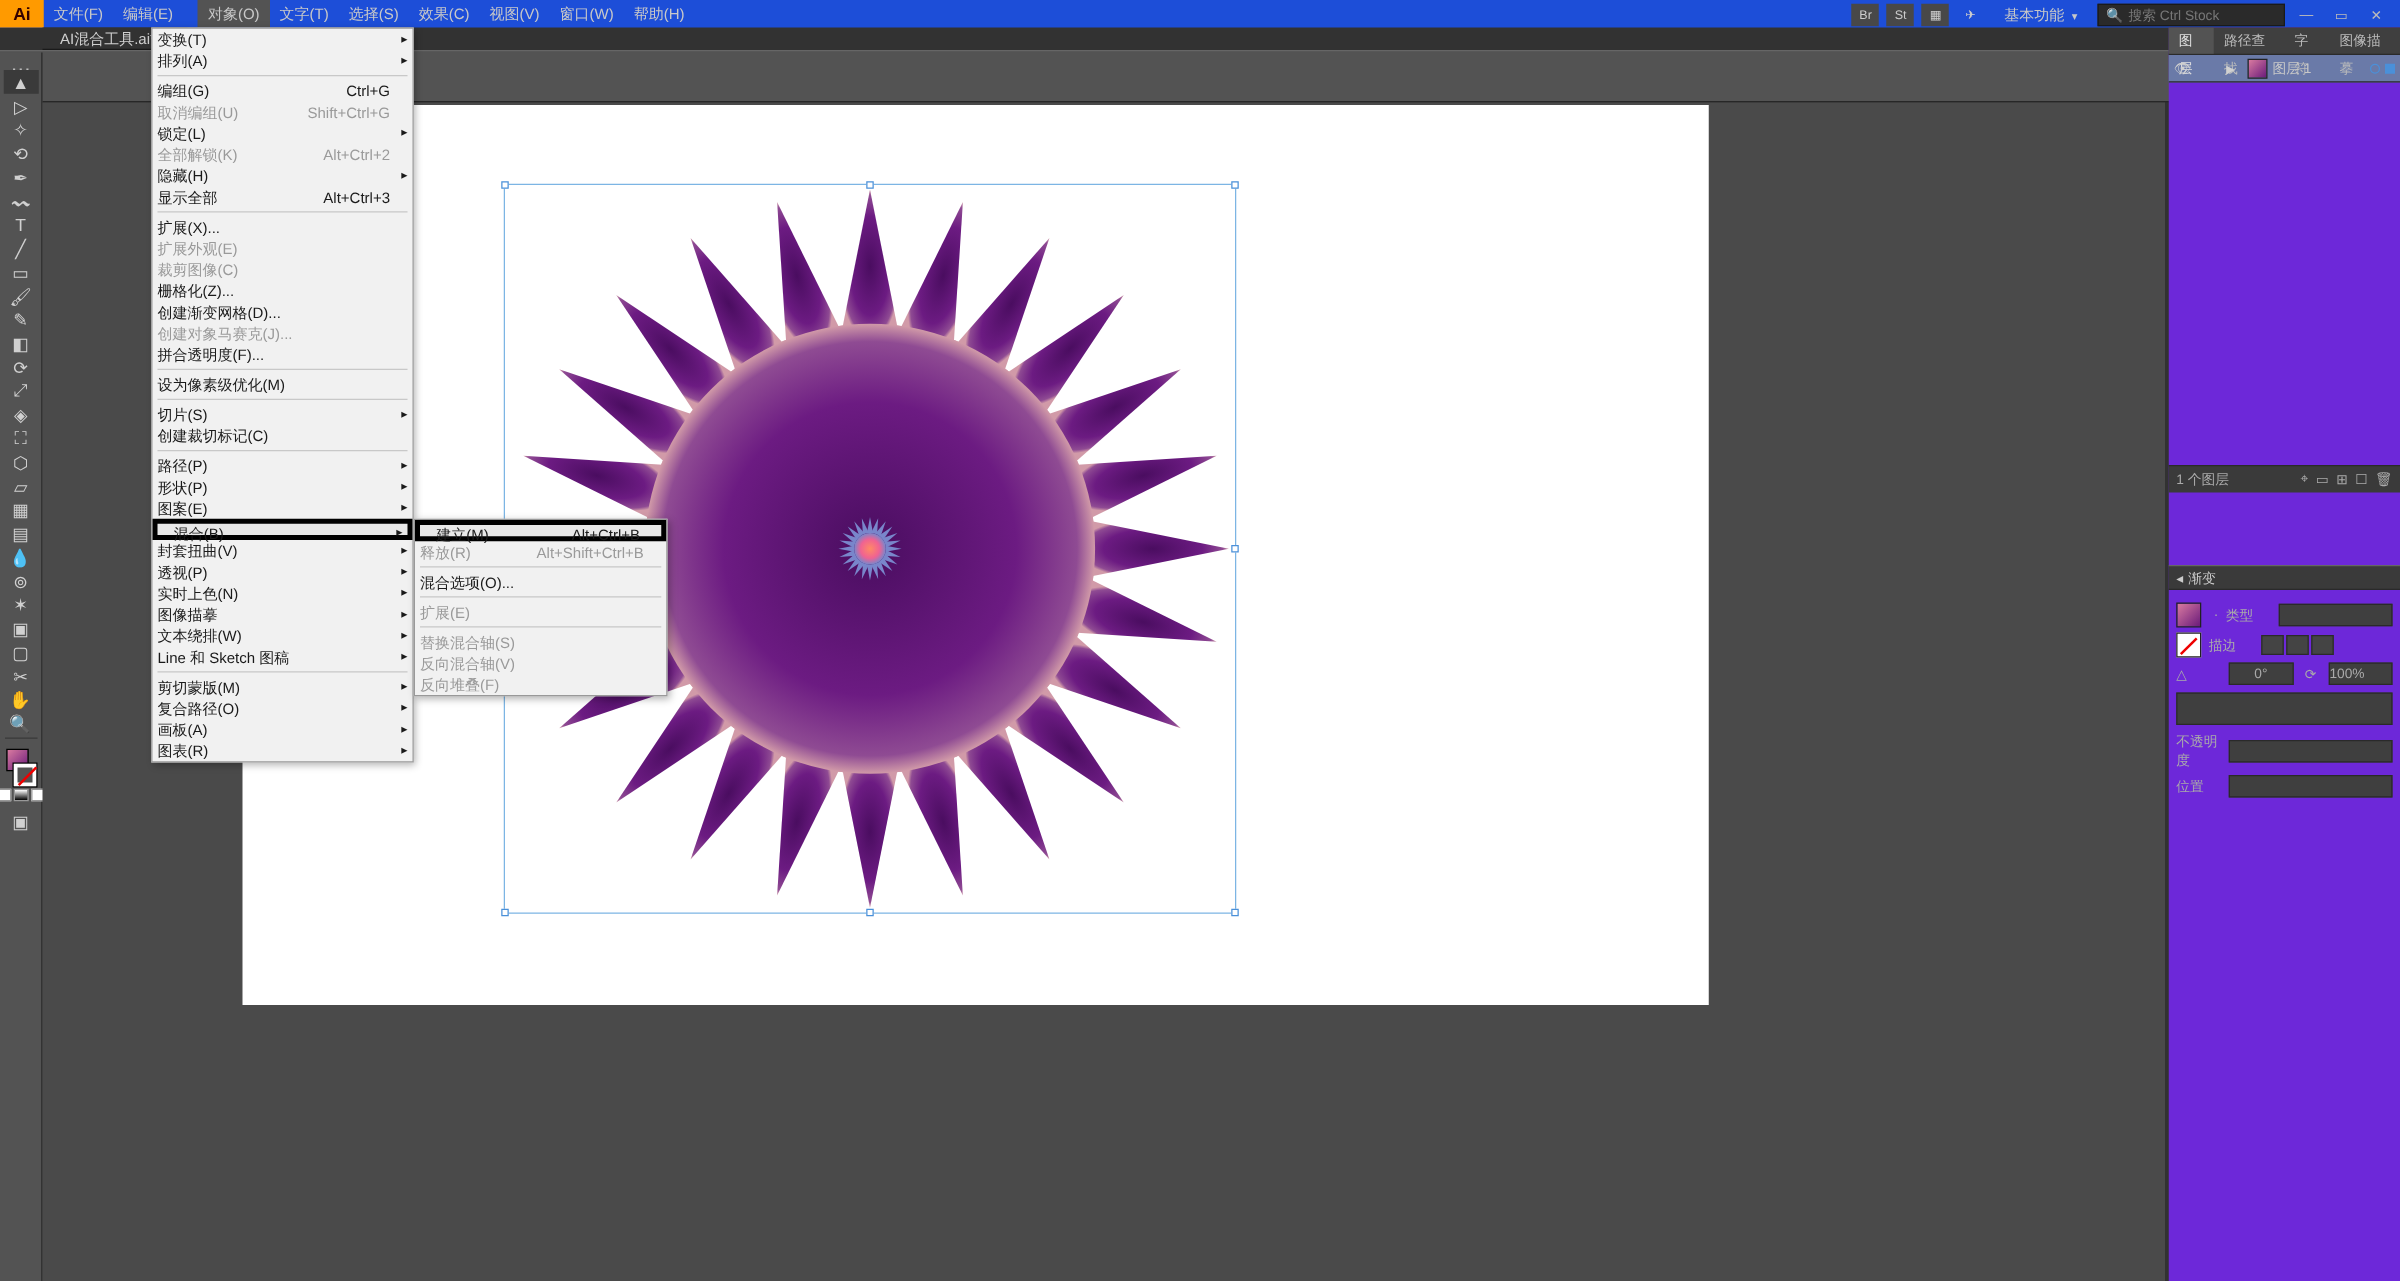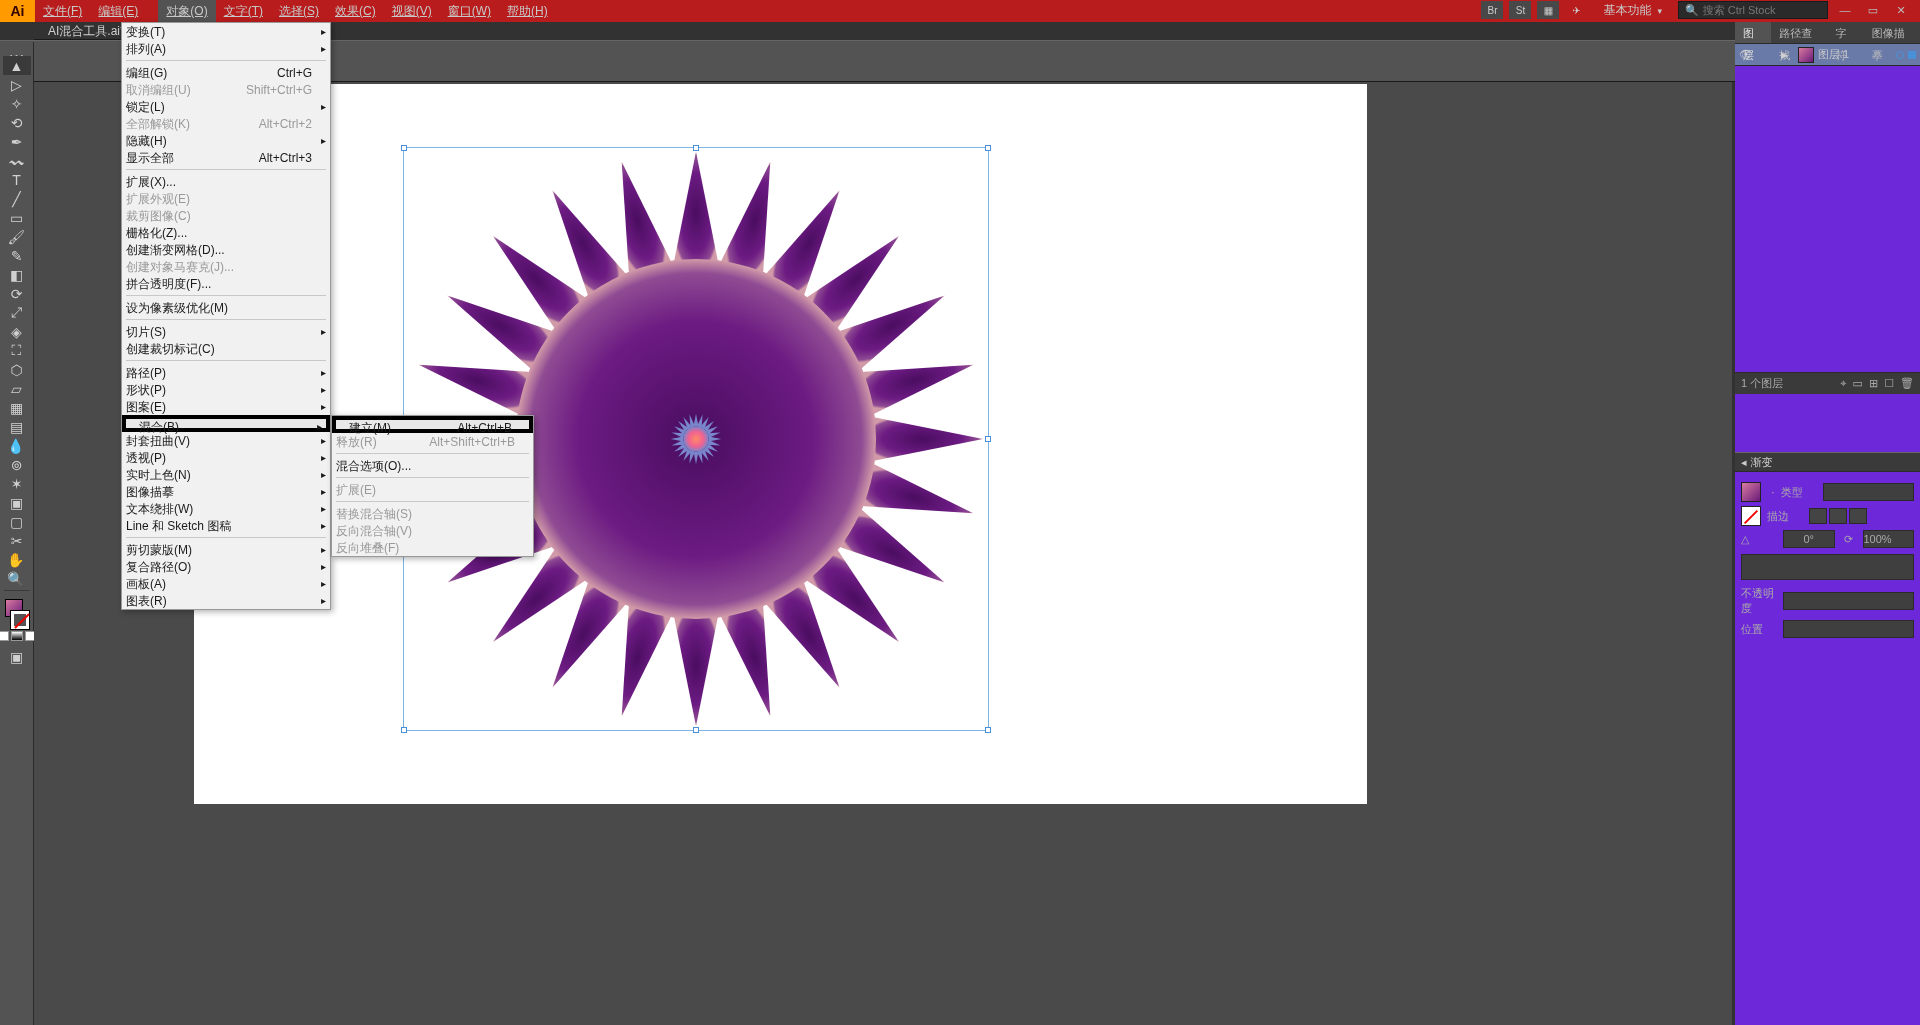--- a/index.html
+++ b/index.html
@@ -1,22 +1,22 @@
 <!DOCTYPE html>
 <html><head>
 <meta charset="utf-8">
 <style>
 * { margin: 0; padding: 0; box-sizing: border-box; font-family: "Microsoft YaHei", sans-serif; }
 body { background: #323232; width: 1920px; height: 1025px; overflow: hidden; position: relative; }
 
 
-.menubar { display: flex; align-items: flex-start; height: 22px; background: #b91c1c; color: #c8c8c8; font-size: 12px; }
+.menubar { display: flex; align-items: flex-end; height: 22px; background: #1d4ed8; color: #c8c8c8; font-size: 12px; }
 .app-logo { width: 35px; height: 22px; background: #ff9a00; color: #330000; font-weight: bold; display: flex; align-items: center; justify-content: center; font-size: 14px; }
 .menu-list { display: flex; }
-.menu-list > div { padding: 0 8px; height: 22px; line-height: 22px; cursor: pointer; text-decoration: underline; }
+.menu-list > div { padding: 0 8px; height: 22px; line-height: 22px; cursor: pointer; }
 .menu-list > div.active { background: #535353; margin-left: 12px; }
 .menu-right { margin-left: auto; display: flex; align-items: center; gap: 6px; padding-right: 8px; }
 .icon-btn { width: 22px; height: 18px; background: #484848; display: flex; align-items: center; justify-content: center; color: #ccc; font-size: 10px; }
 .workspace-dd { color: #c8c8c8; padding: 0 10px; height: 20px; line-height: 20px; position: relative; }
 .workspace-dd:after { content: "▾"; margin-left: 6px; font-size: 9px; }
 .search-box { width: 150px; height: 18px; background: #2a2a2a; border: 1px solid #1a1a1a; display: flex; align-items: center; font-size: 11px; color: #777; padding: 0 6px; gap: 4px; }
 .win-btn { width: 22px; height: 16px; color: #bbb; display: flex; align-items: center; justify-content: center; font-size: 11px; }
 
 
 .doc-tabs { height: 18px; display: flex; align-items: center; background: #323232; border-bottom: 1px solid #1a1a1a; padding-left: 4px; }

